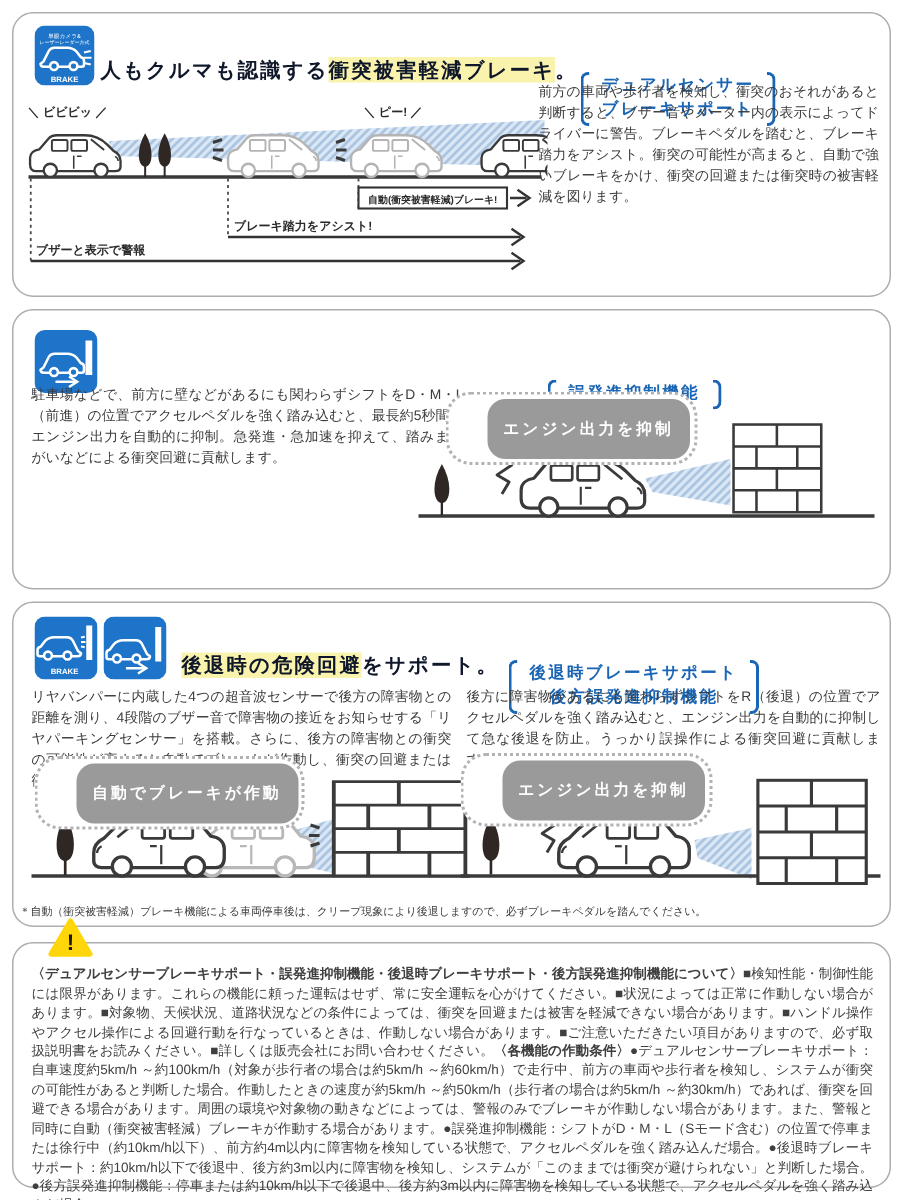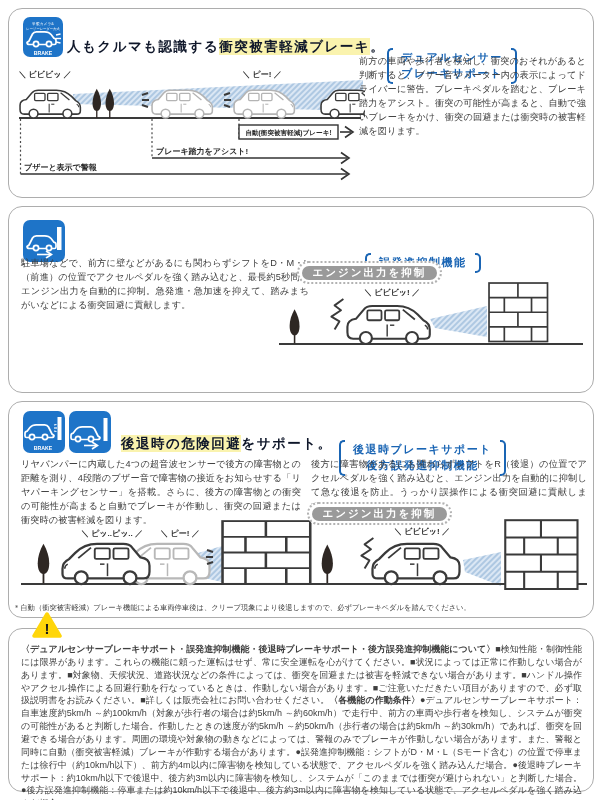--- a/index.html
+++ b/index.html
@@ -39,21 +39,21 @@
     font-size:7.3px;line-height:1.42;color:#3b3b3b;
     text-align:justify;margin:5px 0 0 0;
   }
   .abs{position:absolute;}
   .badge-wrap{
     position:absolute;border:2px dotted #b2b2b2;border-radius:17px;
     padding:2.5px;background:#fff;z-index:3;
   }
   .badge{
     background:#9a9a9a;color:#fff;font-size:10.5px;font-weight:bold;
-    letter-spacing:2px;padding:0 11px;border-radius:12px;white-space:nowrap;
+    letter-spacing:2px;padding:13px 11px;border-radius:12px;white-space:nowrap;margin-left:23px;
   }
   .diag{position:absolute;overflow:hidden;}
   .diag text{font-family:"Liberation Sans","DejaVu Sans",sans-serif;}
   .sound{font-size:8px;font-weight:bold;fill:#2a2a2a;}
   .dlabel{font-size:8px;font-weight:bold;fill:#2a2a2a;}
   .dlabel-s{font-size:6.6px;font-weight:bold;fill:#2a2a2a;}
   .footer-text{
     margin:0;padding:14px 11px 0 12px;font-size:9px;line-height:1.43;
     color:#3f3f3f;text-align:justify;
   }
@@ -260,20 +260,23 @@
     <use href="#tree" transform="translate(20,41.7) scale(0.72)" color="#2e2723"></use>
     <use href="#car" transform="translate(194,38.9) scale(-0.75,0.75)" color="#b8b8b8"></use>
     <use href="#car" transform="translate(134,38.9) scale(-0.75,0.75)" color="#3a3a3a"></use>
     <g transform="translate(196,48) scale(-1,1)">
         <use href="#waves" color="#3a3a3a"></use>
       </g>
     <text x="95" y="34" text-anchor="middle" class="sound">＼ ピッ..ピッ.. ／</text>
     <text x="163" y="34" text-anchor="middle" class="sound">＼ ピー! ／</text>
     <use href="#wall" transform="translate(204,18) scale(1.02,0.73)" color="#3a3a3a"></use>
   </svg>
+  <div class="badge-wrap" style="left:14px;top:102px">
+    <div class="badge">自動でブレーキが作動</div>
+  </div>
 
   <svg class="diag" style="left:296px;top:100px" width="286" height="96" viewBox="0 0 286 96">
     <polygon points="158,58 196,50 196,84 160,70" fill="url(#hatch)"></polygon>
     <line x1="2" y1="82" x2="282" y2="82" stroke="#3a3a3a" stroke-width="2.2"></line>
     <use href="#tree" transform="translate(16,42.5) scale(0.7)" color="#2e2723"></use>
     <use href="#puff" transform="translate(54,36) scale(0.8)" color="#3a3a3a"></use>
     <use href="#car" transform="translate(156,38.9) scale(-0.75,0.75)" color="#3a3a3a"></use>
     <text x="117" y="32" text-anchor="middle" class="sound">＼ ビビビッ! ／</text>
     <use href="#wall" transform="translate(199,17) scale(0.84,0.8)" color="#3a3a3a"></use>
   </svg>

